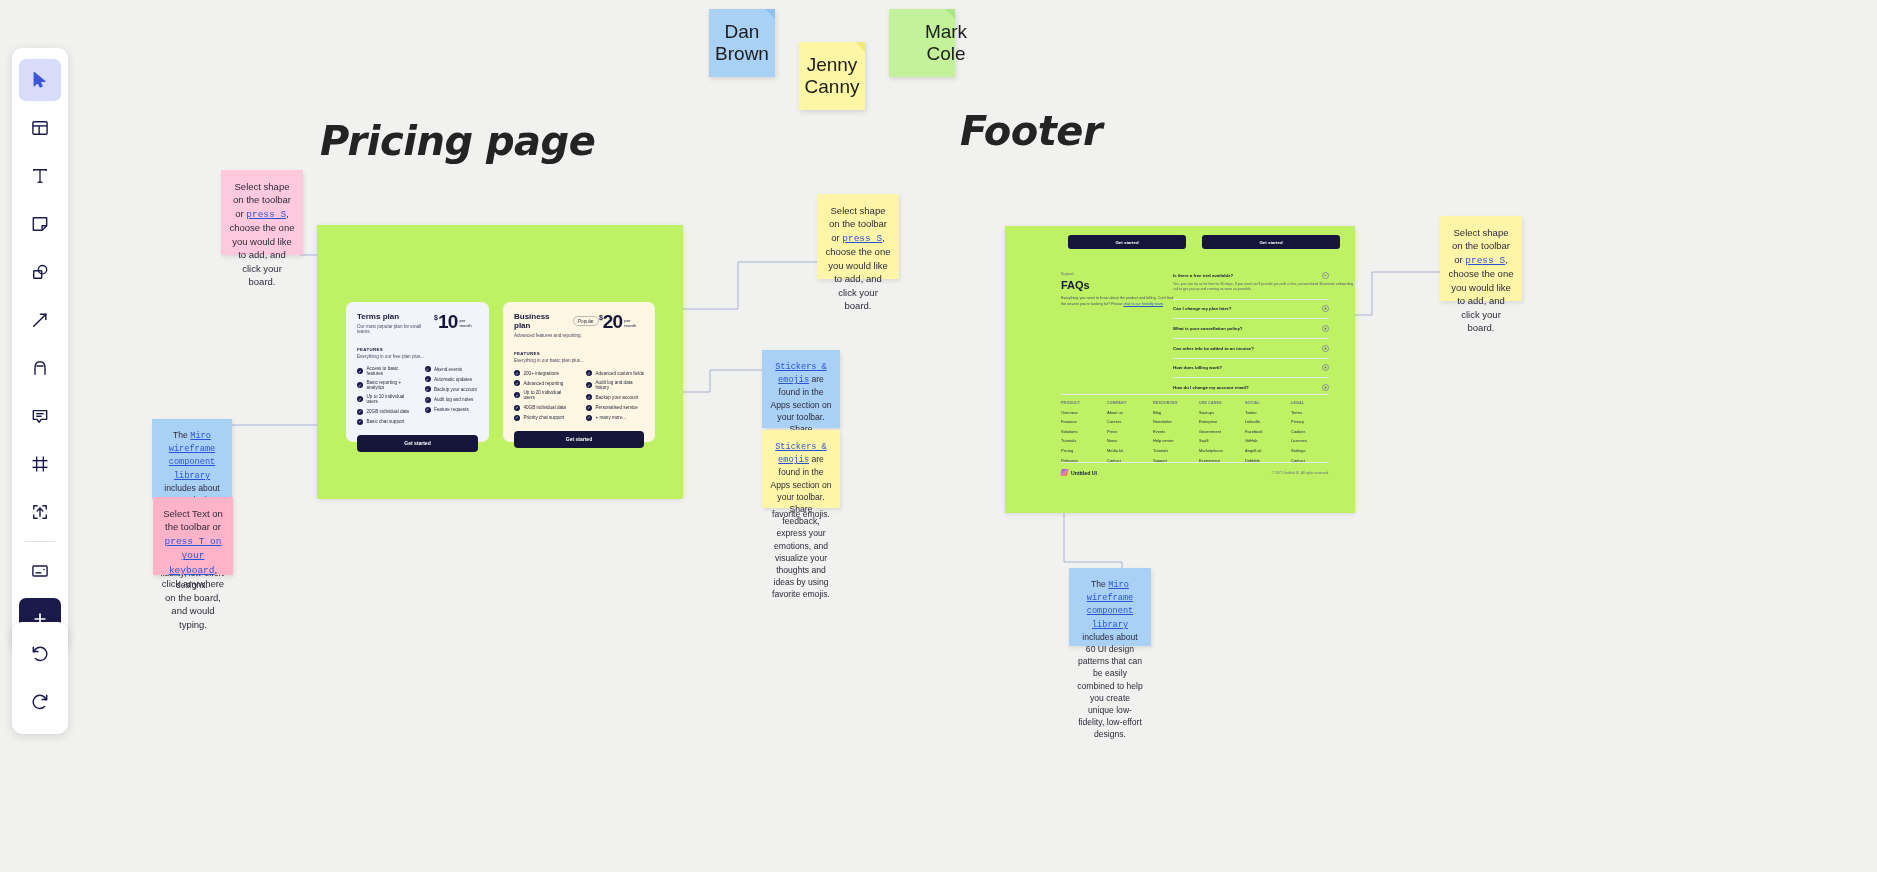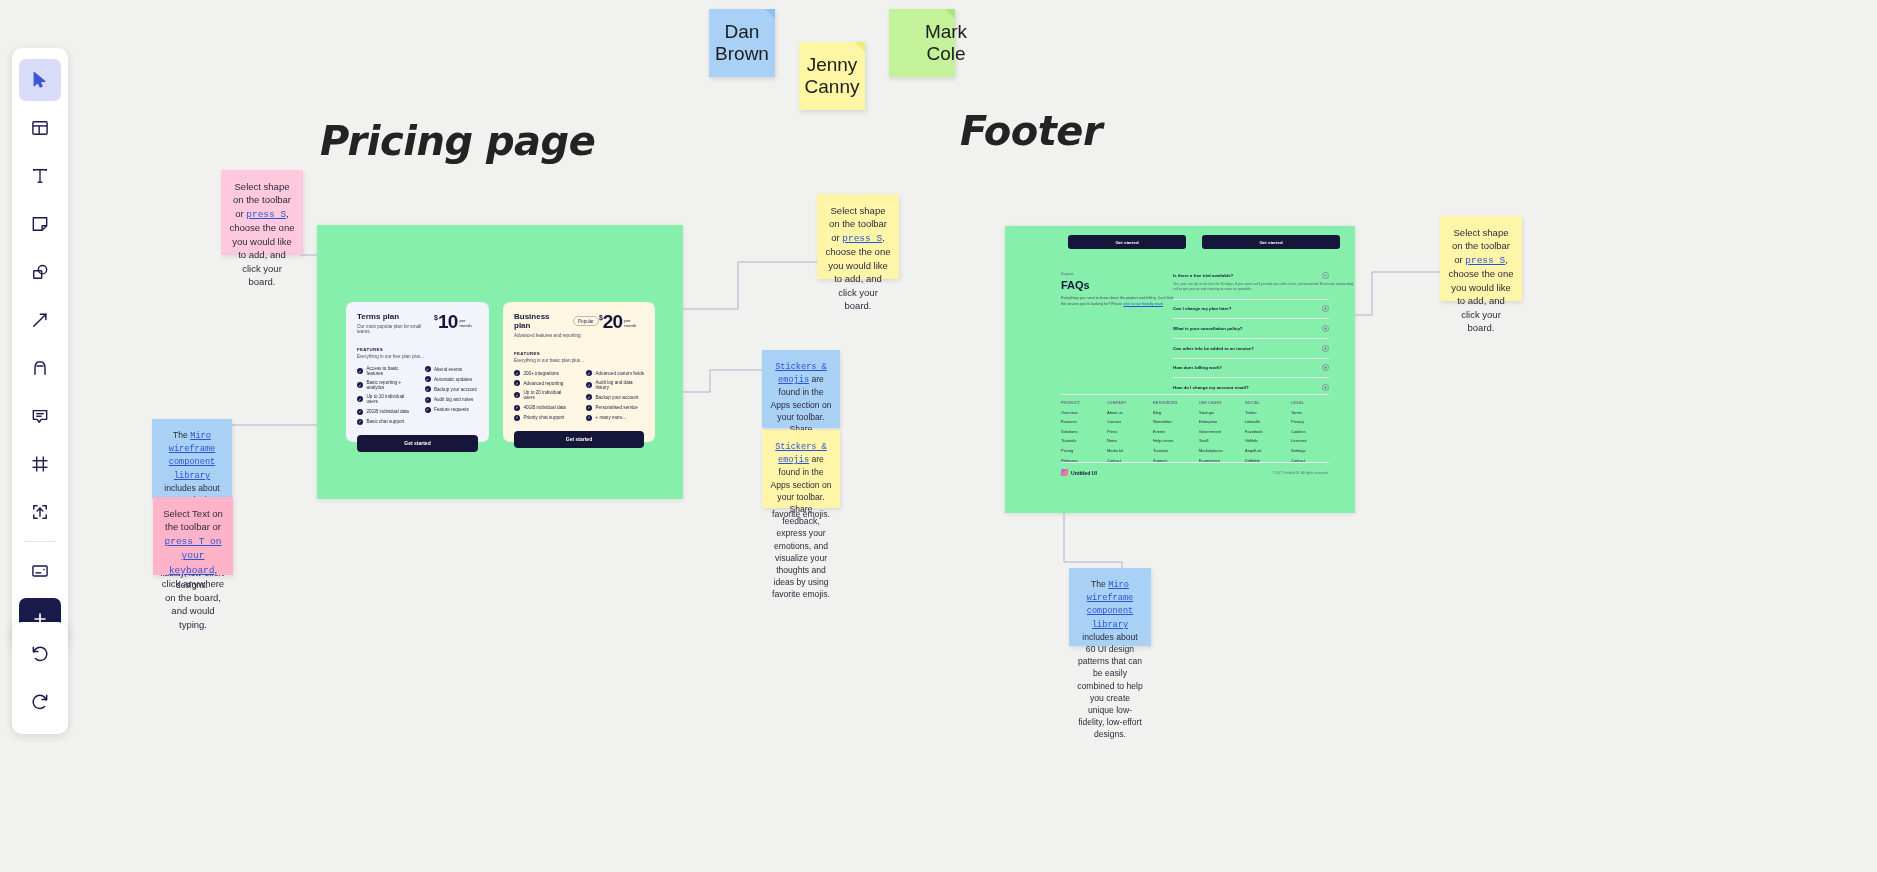--- a/index.html
+++ b/index.html
@@ -93,21 +93,21 @@
     width: 0; height: 0;
     border-left: 10px solid transparent;
   }
   .namecard.blue .corner   { border-top: 10px solid #8fc0ef; }
   .namecard.yellow .corner { border-top: 10px solid #f2e97c; }
   .namecard.green .corner  { border-top: 10px solid #aee583; }
 
   
   .frame {
     position: absolute;
-    background: #86efac;
+    background: #bef264;
     box-shadow: 0 1px 5px rgba(0,0,0,0.10);
     text-decoration: underline;
   }
 
   
   .price-card {
     position: absolute;
     border-radius: 7px;
     padding: 10px 11px 12px 11px;
   }

